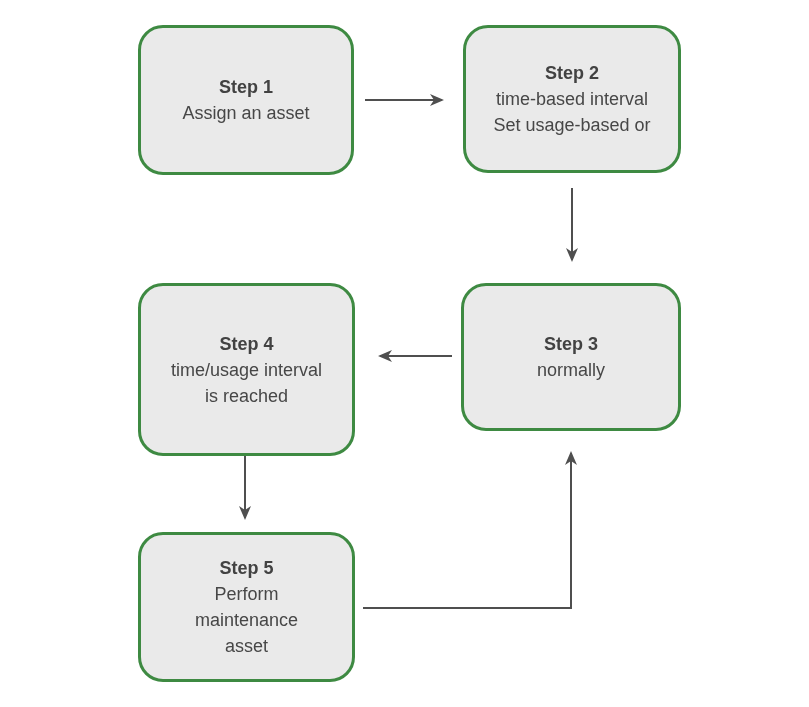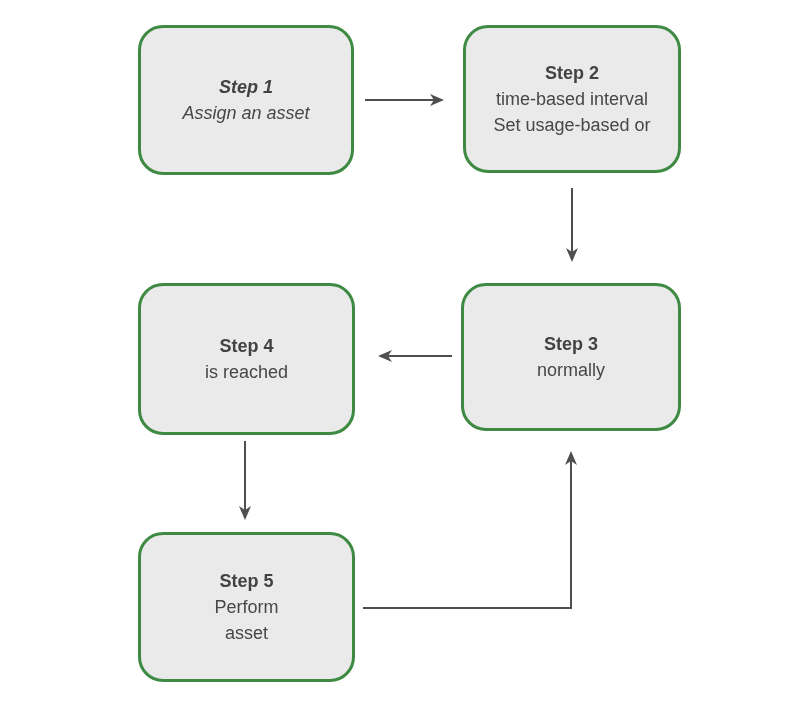--- a/index.html
+++ b/index.html
@@ -41,24 +41,24 @@
     font-size:18px;
     line-height:26px;
   }
   .box-title{
     font-weight:bold;
     color:#424242;
   }
   .box-line{
     color:var(--text);
   }
-  .box.step1{left:138px;top:25px;width:216px;height:150px;font-style:italic;}
+  .box.step1{left:138px;top:25px;width:216px;height:150px;}
   .box.step2{left:463px;top:25px;width:218px;height:148px;}
   .box.step3{left:461px;top:283px;width:220px;height:148px;align-items:center;}
-  .box.step4{left:138px;top:283px;width:217px;height:152px;}
+  .box.step4{left:138px;top:283px;width:217px;height:173px;}
   .box.step5{left:138px;top:532px;width:217px;height:150px;}
 </style>
 </head>
 <body>
 
 <div class="canvas">
 
   <svg class="arrows-layer" width="809" height="707" viewBox="0 0 809 707" xmlns="http://www.w3.org/2000/svg">
     <defs>
       <marker id="arrowhead" markerUnits="userSpaceOnUse" markerWidth="16" markerHeight="14" refX="12" refY="6" orient="auto">
@@ -83,22 +83,24 @@
     <div class="box-line">Set usage-based or</div>
   </div>
 
   <div class="box step3">
     <div class="box-title">Step 3</div>
     <div class="box-line">normally</div>
   </div>
 
   <div class="box step4">
     <div class="box-title">Step 4</div>
+    <div class="box-line">time/usage interval</div>
     <div class="box-line">is reached</div>
   </div>
 
   <div class="box step5">
     <div class="box-title">Step 5</div>
     <div class="box-line">Perform</div>
+    <div class="box-line">maintenance</div>
     <div class="box-line">asset</div>
   </div>
 
 </div>
 
 </body></html>

